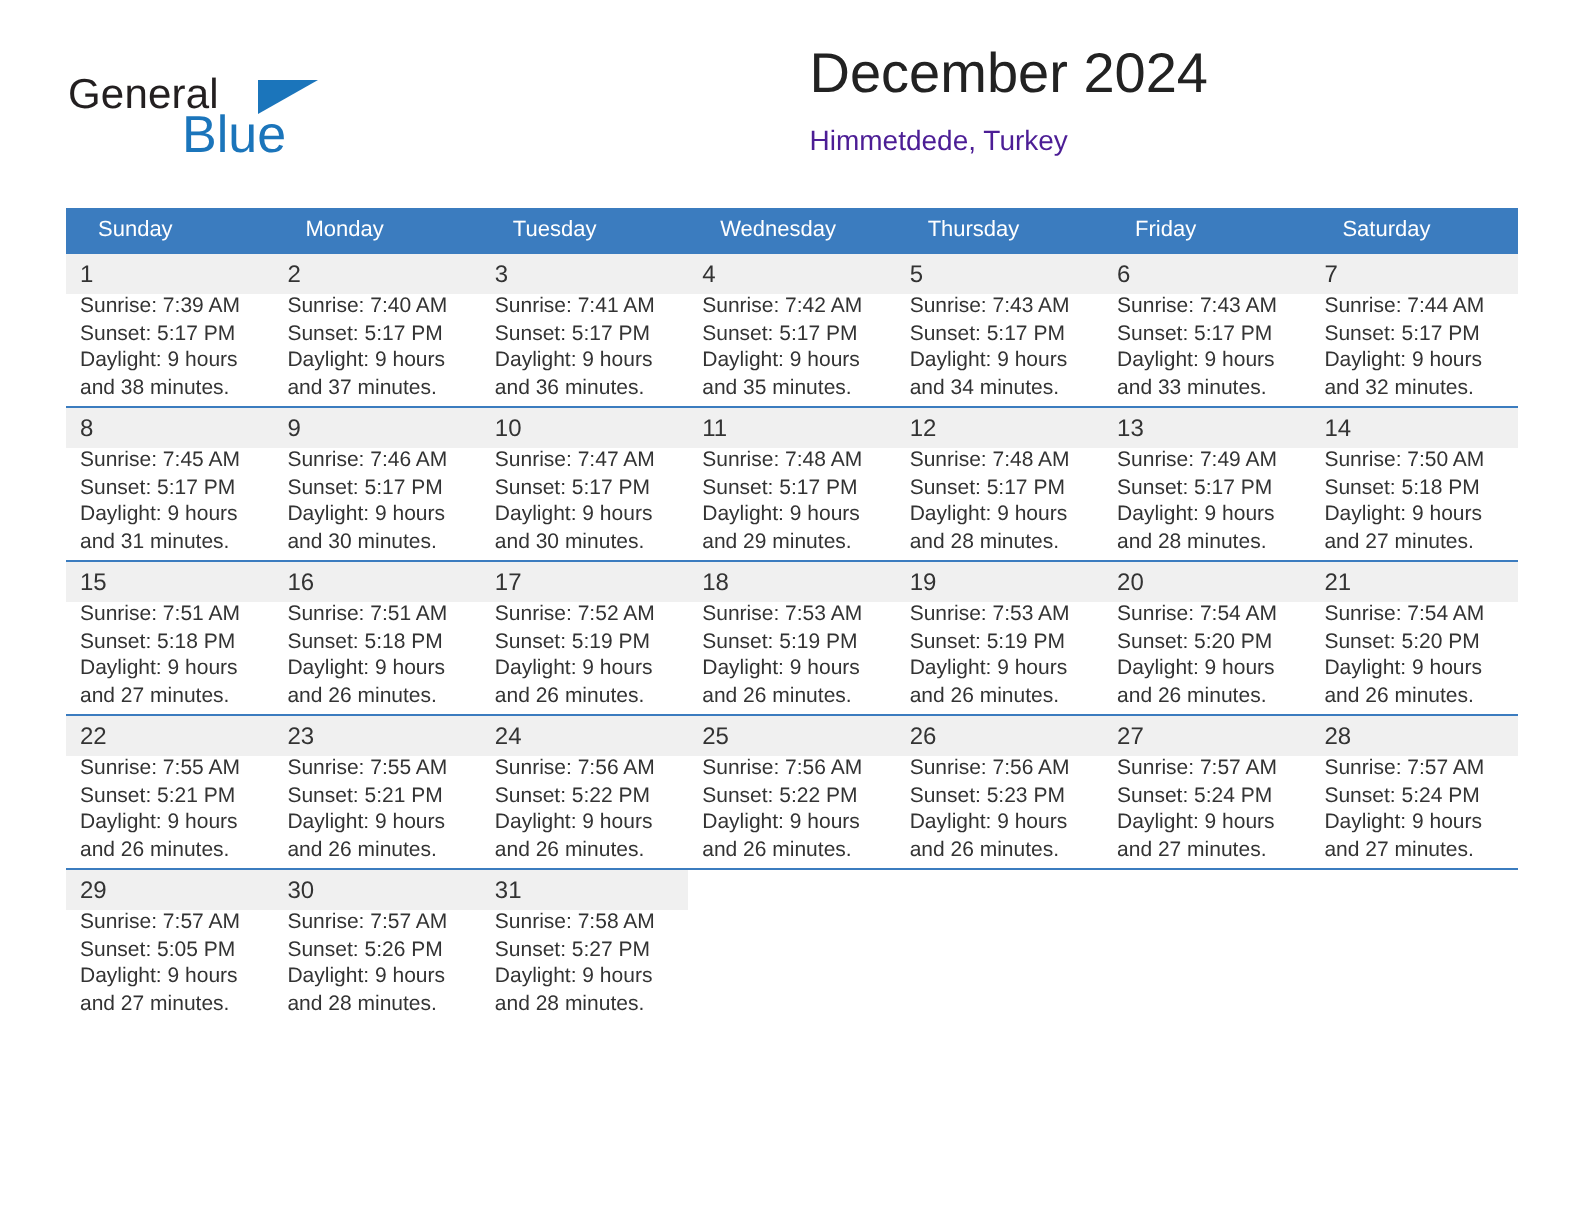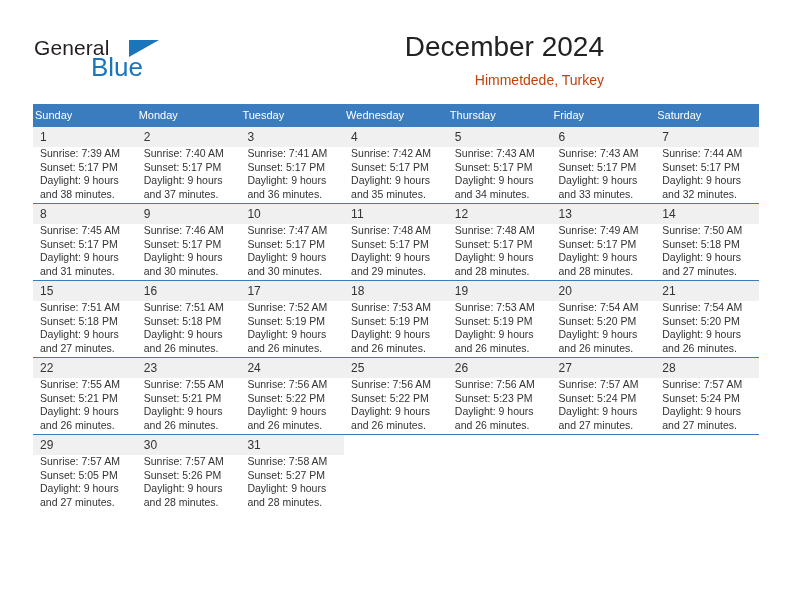--- a/index.html
+++ b/index.html
@@ -56,53 +56,52 @@
     left: 95px;
     top: 4px;
     width: 0; height: 0;
     border-left: 30px solid #1b75bb;
     border-bottom: 17px solid transparent;
   }
 
   .titles {
     position: absolute;
     right: 36px;
-    top: 30px;
-    text-align: right;
+    top: 20px;
   }
   .cal-title {
     font-size: 28px;
     color: #222222;
     line-height: 34px;
     white-space: nowrap;
   }
   .cal-subtitle {
     font-size: 14px;
-    color: #c2410c;
+    color: #4c1d95;
     line-height: 20px;
     margin-top: 6px;
     white-space: nowrap;
   }
 
   
   .calendar {
     position: absolute;
     left: 33px;
     top: 104px;
     width: 726px;
     border-collapse: collapse;
     table-layout: fixed;
   }
   .calendar th {
     background: #3b7cbf;
     color: #ffffff;
     font-size: 11px;
     font-weight: normal;
     text-align: left;
-    padding: 5px 0 5px 2px;
+    padding: 5px 0 5px 16px;
     height: 11px;
     border: none;
   }
   .calendar td {
     width: 103.7px;
     height: 76px;
     vertical-align: top;
     padding: 0;
     border-top: 1px solid #3b7cbf;
     background: #ffffff;

